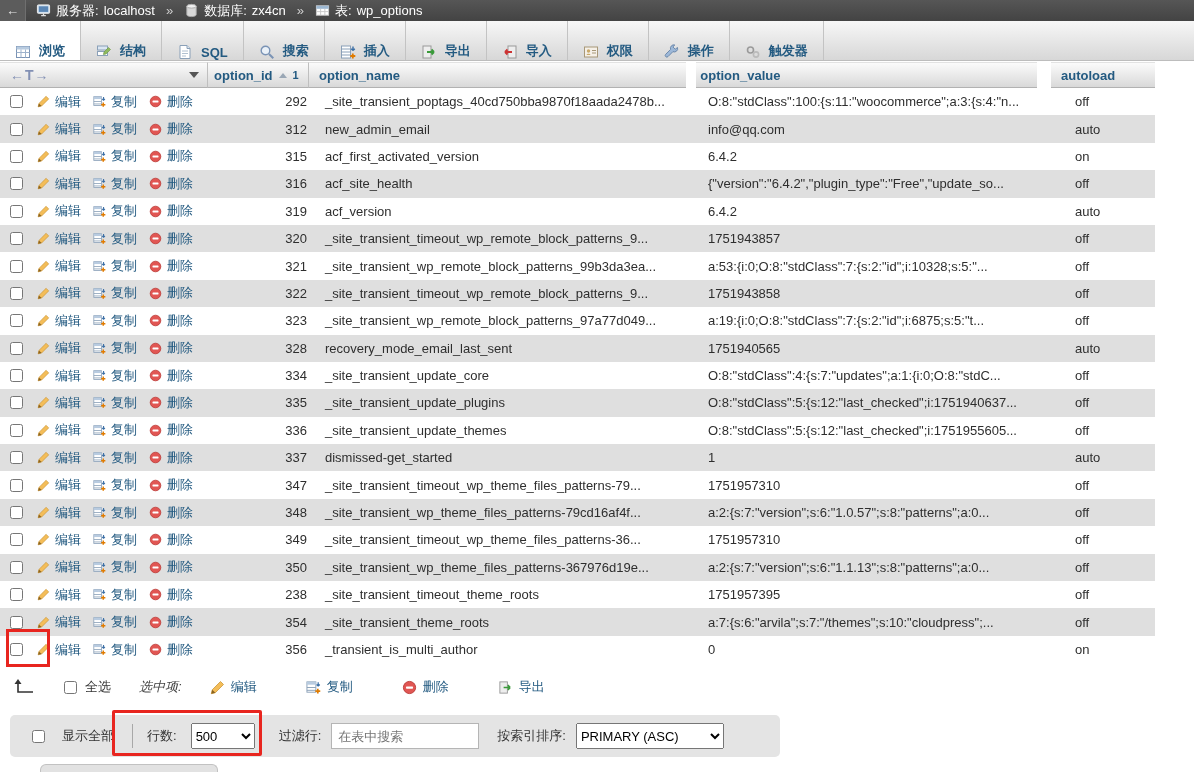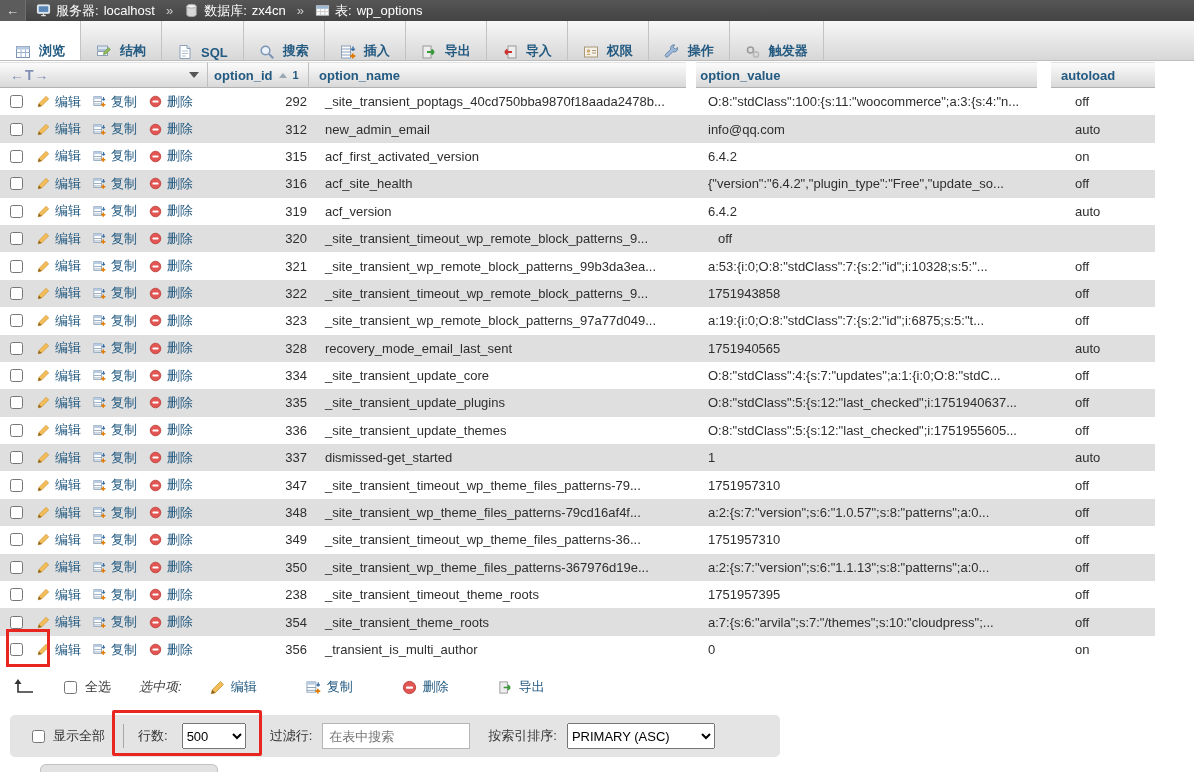--- a/index.html
+++ b/index.html
@@ -60,21 +60,21 @@
   
   .selbar { position:absolute; top:674px; left:14px; height:26px; display:flex; align-items:center; font-size:13px; }
   .selbar .chk { margin:0 8px 0 28px; }
   .sel-label { font-style:italic; color:#444; margin:0 28px 0 28px; }
   .selbar .act { display:flex; align-items:center; gap:6px; margin-right:42px; }
   .aic { width:15px; height:15px; }
 
   
   .footbar { position:absolute; top:715px; left:10px; width:770px; height:42px; background:#e4e4e4;
              border-radius:5px; display:flex; align-items:center; padding-left:22px; font-size:13px; color:#333; }
-  .footbar label { margin-left:8px; }
+  .footbar label { margin-left:17px; }
   .vdiv { width:1px; height:24px; background:#a8a8a8; margin:0 14px 0 18px; }
   .sel500 { width:64px; height:26px; font-size:13px; margin-left:14px;
             font-family:"Liberation Sans","DejaVu Sans",sans-serif; }
   .filterlbl { margin-left:24px; }
   .filterin { width:148px; height:26px; border:1px solid #b5b5b5; margin-left:10px; padding-left:6px;
               font-size:13px; font-family:"Liberation Sans","DejaVu Sans",sans-serif; }
   .sortlbl { margin-left:18px; }
   .selsort { width:148px; height:26px; font-size:13px; margin-left:10px;
              font-family:"Liberation Sans","DejaVu Sans",sans-serif; }
 
@@ -377,20 +377,21 @@
             </svg></span>
           <a class="lnk">复制</a>
           <span class="ric"><svg class="ric" viewBox="0 0 16 16">
               <circle cx="8" cy="8" r="6.5" fill="#e15653" stroke="#bb3b38"></circle>
               <rect x="4.3" y="6.9" width="7.4" height="2.3" rx="0.6" fill="#fff"></rect>
             </svg></span>
           <a class="lnk">删除</a>
         </span>
         <span class="c-id">320</span>
         <span class="c-name">_site_transient_timeout_wp_remote_block_patterns_9...</span>
+        <span class="c-value">1751943857</span>
         <span class="c-auto">off</span>
       </div>
       <div class="trow">
         <span class="c-act">
           <input type="checkbox" style="">
           <span class="ric"><svg class="ric" viewBox="0 0 16 16">
               <path fill="#f4bd58" stroke="#c79334" stroke-width="0.8" d="M11.2 1.6l3.2 3.2-8.8 8.8-4.2 1 1-4.2z"></path>
               <path fill="#8a6320" d="M2.4 10.4l3.2 3.2-4.2 1z"></path>
             </svg></span>
           <a class="lnk">编辑</a>

